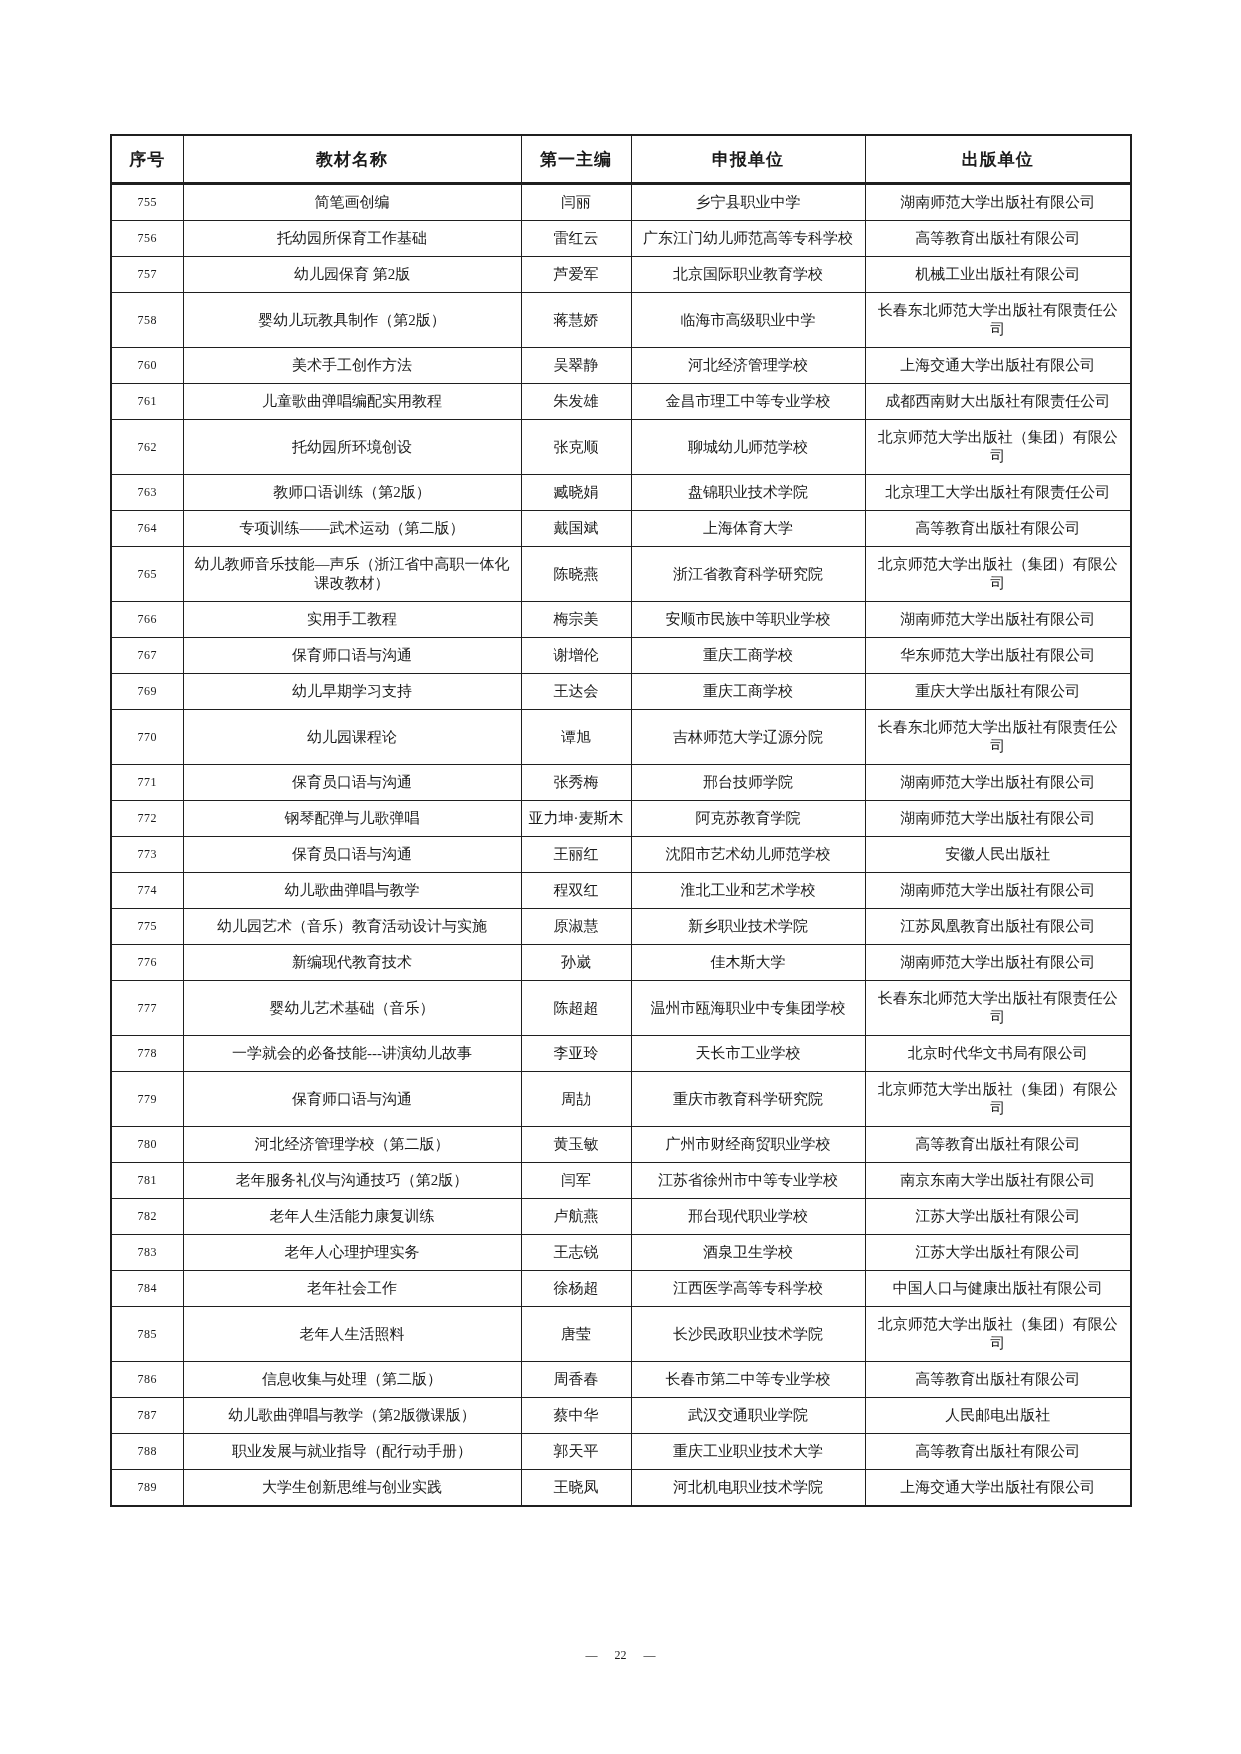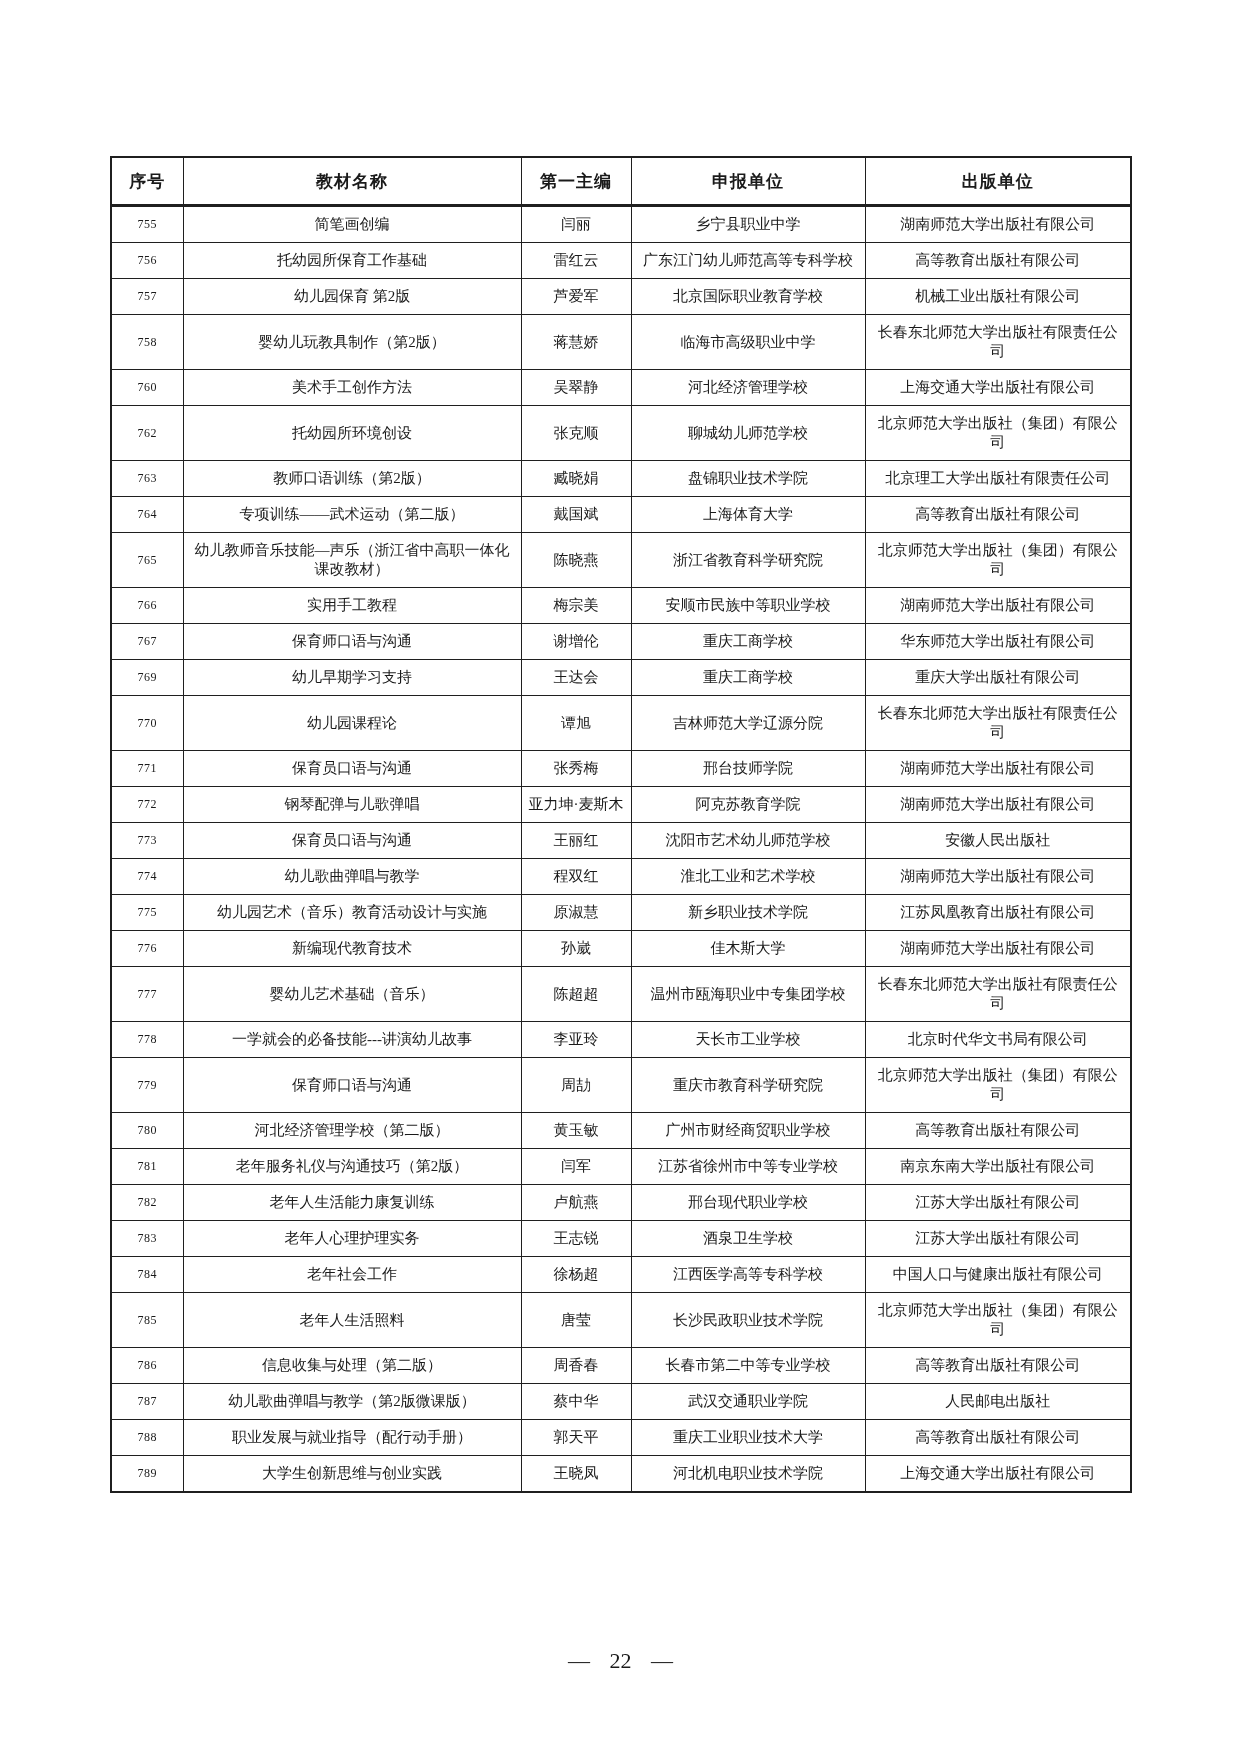--- a/index.html
+++ b/index.html
@@ -12,21 +12,21 @@
     width: 1241px;
     height: 1754px;
     background: #ffffff;
     overflow: hidden;
     font-family: "Liberation Serif", "DejaVu Serif", serif;
     color: #1a1a1a;
   }
   .table-wrap {
     position: absolute;
     left: 110px;
-    top: 156px;
+    top: 134px;
     width: 1020px;
   }
   table.approval {
     width: 100%;
     border-collapse: collapse;
     table-layout: fixed;
     border: 2px solid #1f1f1f;
   }
   table.approval th,
   table.approval td {
@@ -57,21 +57,21 @@
   .col-editor   { width: 110px; }
   .col-applicant{ width: 234px; }
   .col-publisher{ width: 266px; }
 
   .page-footer {
     position: absolute;
     left: 0;
     top: 1648px;
     width: 100%;
     text-align: center;
-    font-size: 22px;
+    font-size: 12px;
     word-spacing: 14px;
     color: #1a1a1a;
   }
 </style>
 </head>
 <body>
 
 <div class="page">
   <div class="table-wrap">
     <table class="approval">
@@ -121,20 +121,27 @@
             <td class="cell-publisher">长春东北师范大学出版社有限责任公司</td>
           </tr>
           <tr>
             <td class="cell-serial">760</td>
             <td class="cell-title">美术手工创作方法</td>
             <td class="cell-editor">吴翠静</td>
             <td class="cell-applicant">河北经济管理学校</td>
             <td class="cell-publisher">上海交通大学出版社有限公司</td>
           </tr>
           <tr>
+            <td class="cell-serial">761</td>
+            <td class="cell-title">儿童歌曲弹唱编配实用教程</td>
+            <td class="cell-editor">朱发雄</td>
+            <td class="cell-applicant">金昌市理工中等专业学校</td>
+            <td class="cell-publisher">成都西南财大出版社有限责任公司</td>
+          </tr>
+          <tr>
             <td class="cell-serial">762</td>
             <td class="cell-title">托幼园所环境创设</td>
             <td class="cell-editor">张克顺</td>
             <td class="cell-applicant">聊城幼儿师范学校</td>
             <td class="cell-publisher">北京师范大学出版社（集团）有限公司</td>
           </tr>
           <tr>
             <td class="cell-serial">763</td>
             <td class="cell-title">教师口语训练（第2版）</td>
             <td class="cell-editor">臧晓娟</td>

